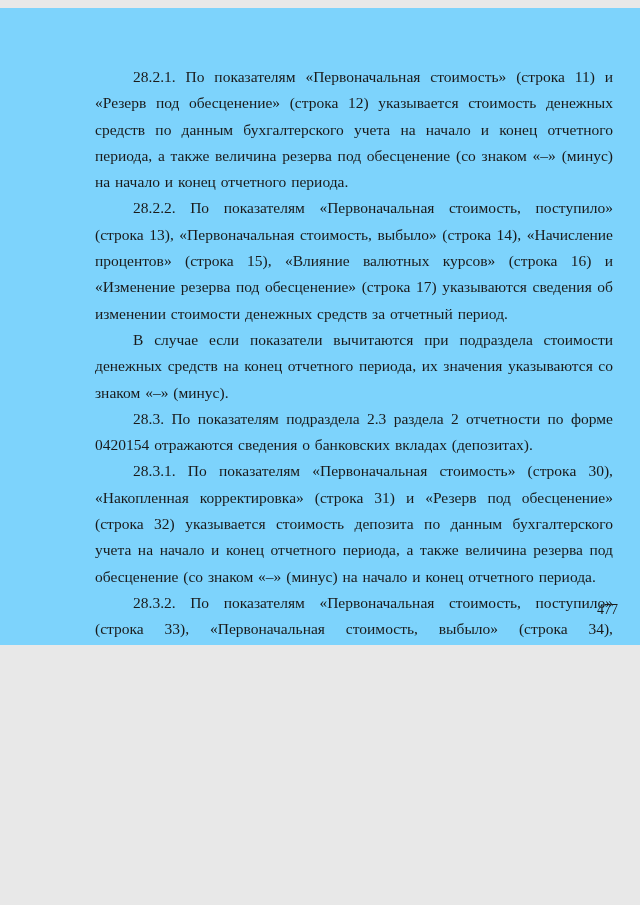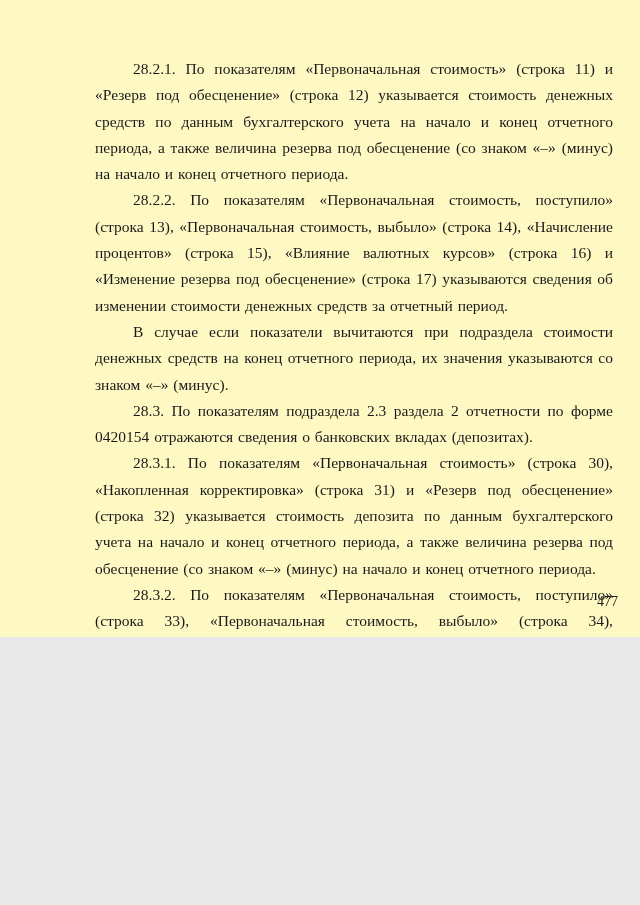--- a/index.html
+++ b/index.html
@@ -4,22 +4,22 @@
 <style>
   html, body {
     margin: 0;
     padding: 0;
     background: #e8e8e8;
   }
   .page {
     position: relative;
     width: 640px;
     height: 637px;
-    margin: 0 auto;
-    background: #fef9c3;
+    margin: 8px auto;
+    background: #7dd3fc;
     overflow: hidden;
     font-family: "Liberation Serif", serif;
     color: #1a1a1a;
   }
   .content {
     position: absolute;
     left: 95px;
     top: 56px;
     width: 518px;
   }

